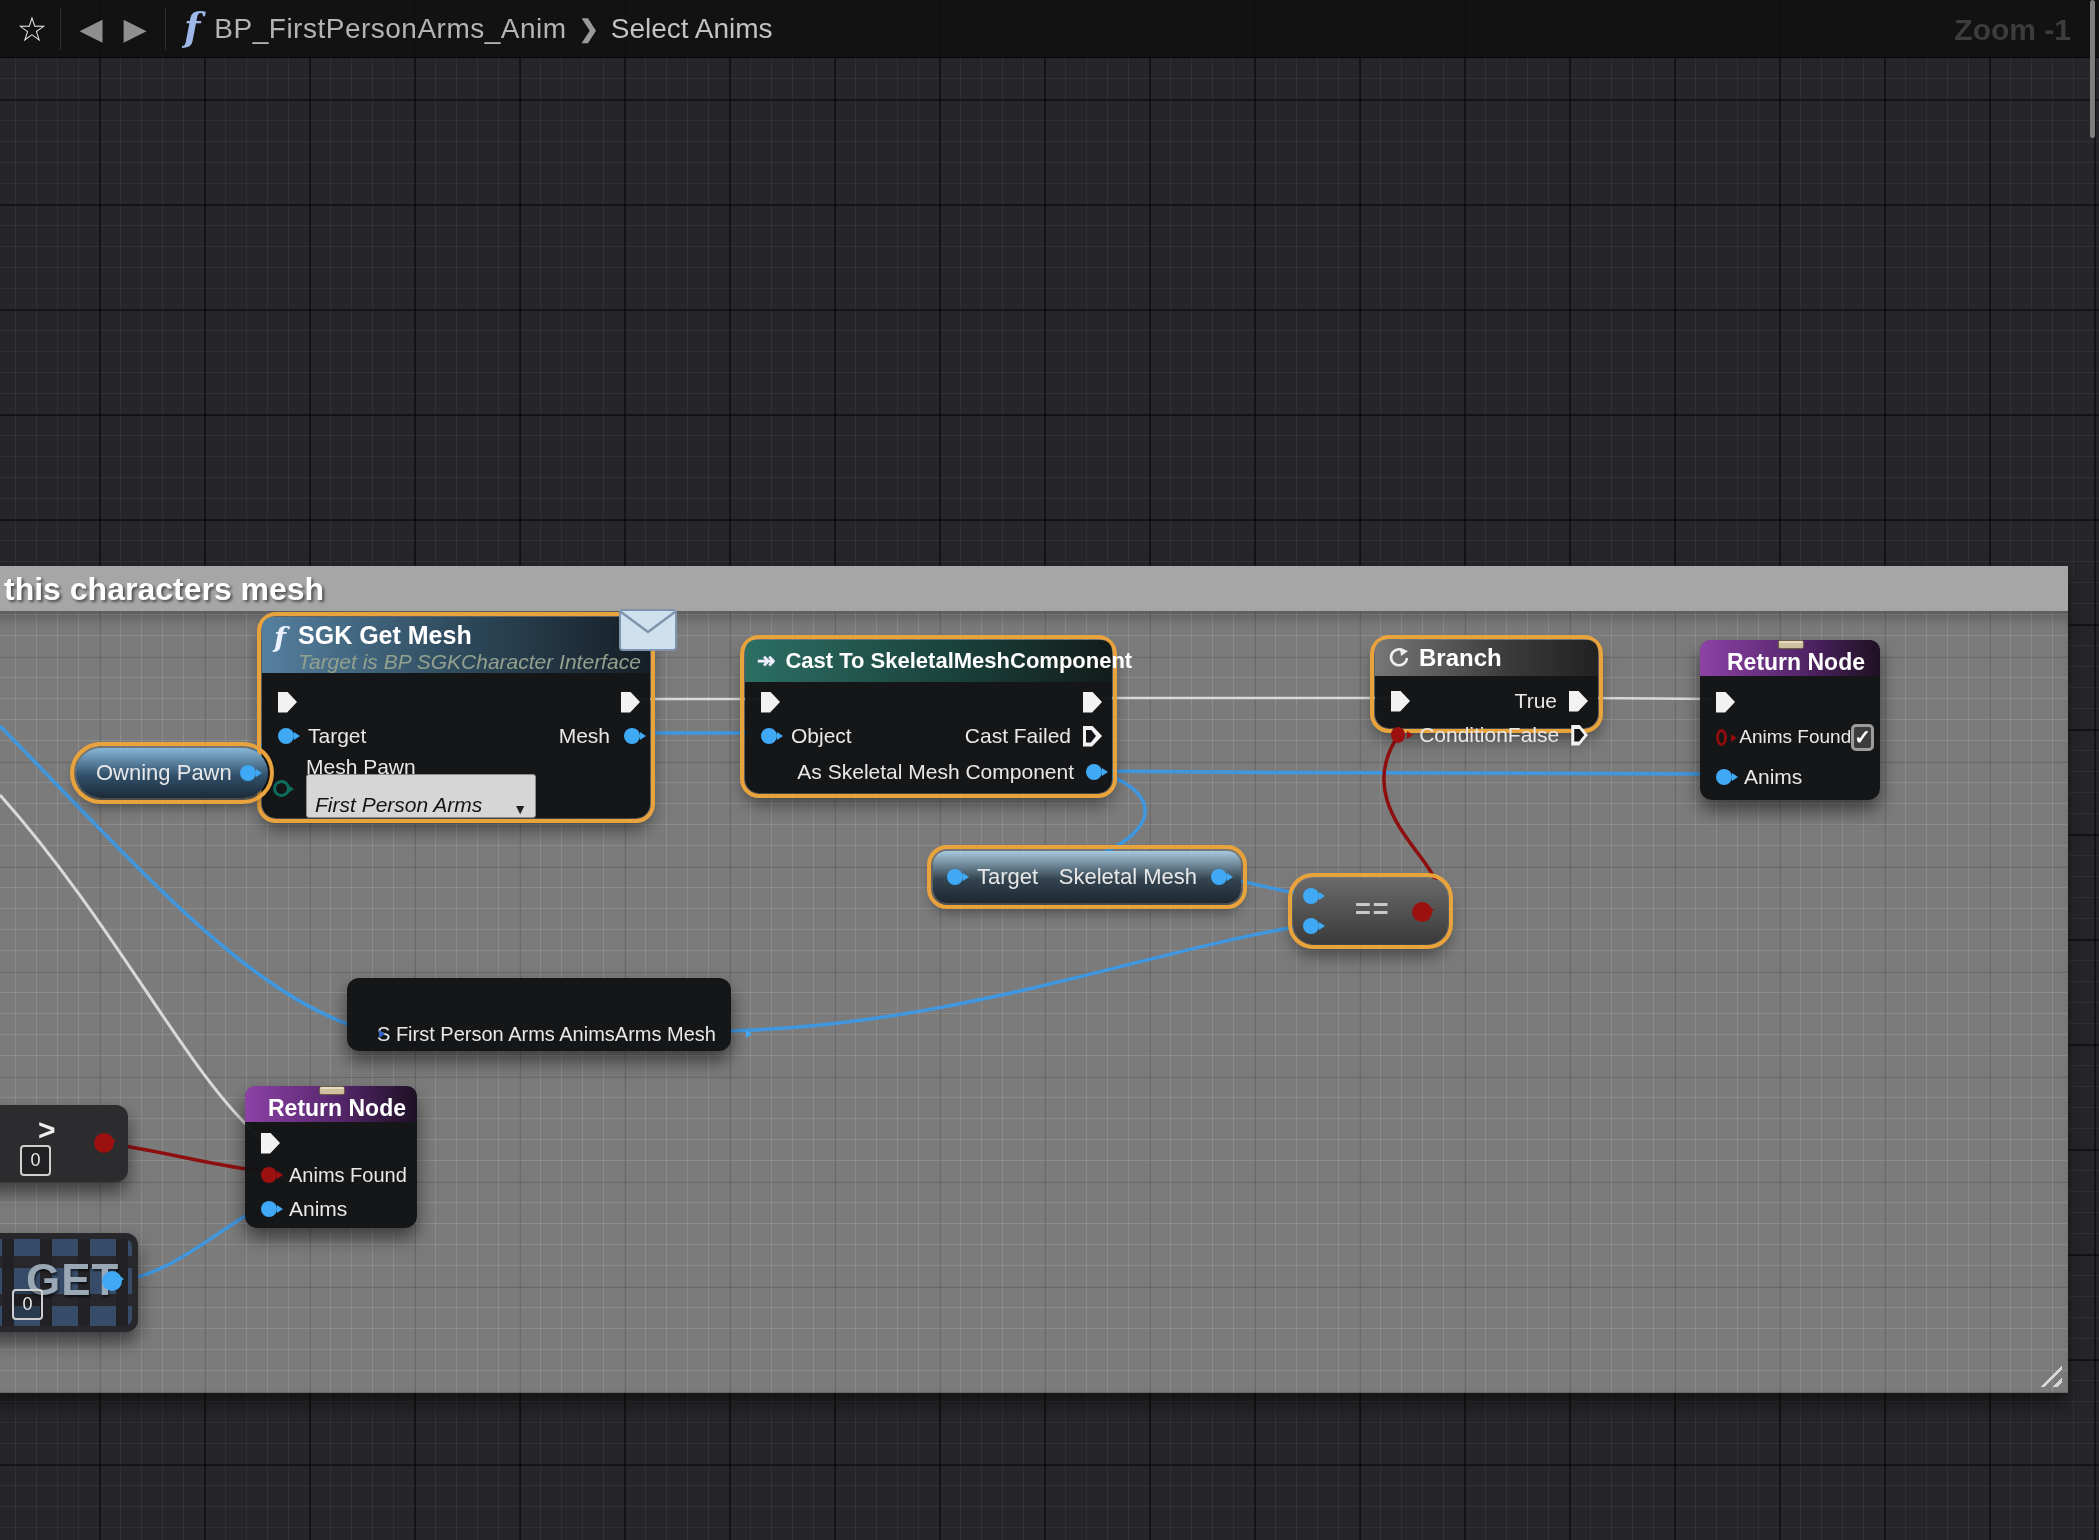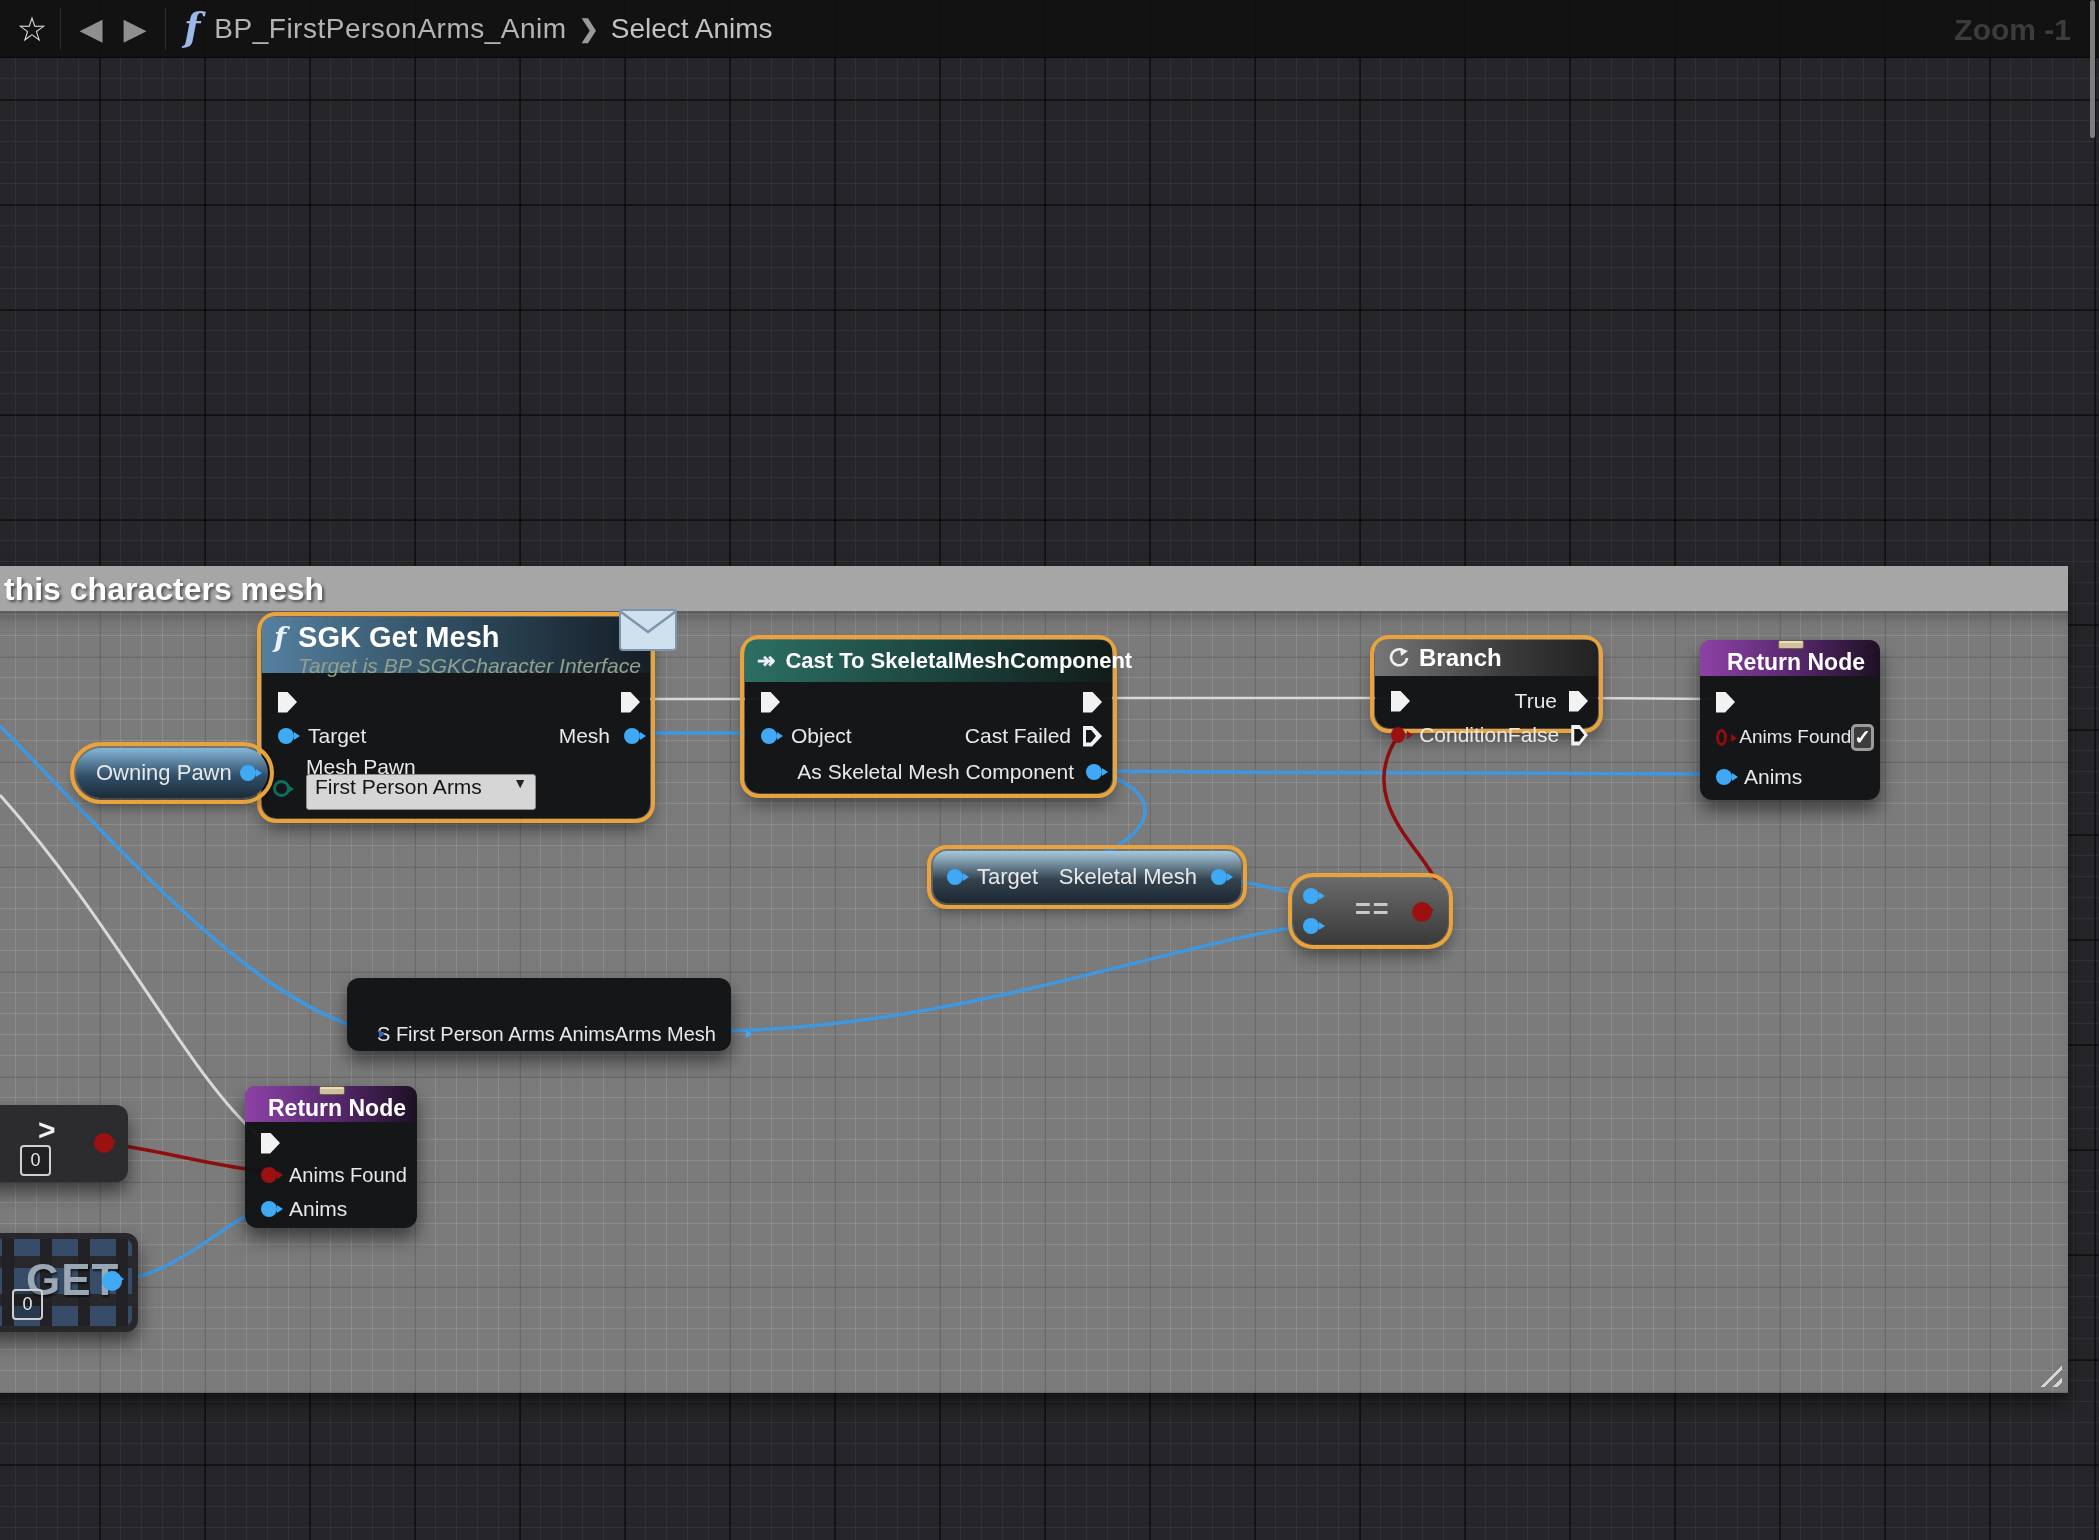--- a/index.html
+++ b/index.html
@@ -78,22 +78,22 @@
   .h-return{background:linear-gradient(to right,#8d42a6,#55266b 55%,rgba(30,16,36,.95));flex-direction:column;}
   .h-break{background:linear-gradient(to right,#2f66a8,#1b3f6e 55%,rgba(14,24,40,.95));}
   .fglyph{font-family:"DejaVu Serif",serif;font-style:italic;font-weight:bold;color:#eaf2ff;}
   .subt{font-style:italic;color:#93a08e;font-size:21px;}
   
   .pill{position:absolute;border-radius:26px;z-index:10;display:flex;align-items:center;
     background:linear-gradient(#86b7d8,#31506a 55%,#1c2b38);box-shadow:0 8px 14px rgba(0,0,0,.45);}
   .pill.sel{outline:4px solid #e9a33c;outline-offset:2px;}
   .pill .plabel{font-size:22px;}
   
-  .dropdown{position:absolute;display:flex;align-items:flex-start;background:#d6d6d6;border:1px solid #8d8d8d;
-    border-radius:3px;color:#141414;font-size:21px;padding:0 8px;box-sizing:border-box;height:36px;}
+  .dropdown{position:absolute;display:flex;align-items:flex-end;background:#d6d6d6;border:1px solid #8d8d8d;
+    border-radius:3px;color:#141414;font-size:21px;padding:0 8px;box-sizing:border-box;height:44px;font-style:italic;}
   .dropdown .caret{margin-left:auto;font-size:14px;color:#222;}
   
   .checkbox{width:27px;height:27px;border:3px solid #9c9c9c;border-radius:5px;background:#3c3c3c;
     color:#fff;font-size:20px;font-weight:bold;display:flex;align-items:center;justify-content:center;box-sizing:border-box;}
   
   .idxbox{position:absolute;width:27px;height:27px;border:2px solid #cfcfcf;border-radius:4px;color:#e8e8e8;
     font-size:18px;display:flex;align-items:center;justify-content:center;background:rgba(0,0,0,.25);}
   .gettiles{position:absolute;inset:6px;border-radius:8px;
     background-image:
       repeating-linear-gradient(90deg, rgba(42,42,46,0) 0 26px, #222226 26px 38px),
@@ -131,21 +131,21 @@
     <path d="M114,1281 C170,1278 218,1228 263,1206" stroke="#3f97e0" stroke-width="3.5" fill="none"></path>
 
     <path d="M104,1143 C160,1150 212,1166 263,1171" stroke="#8e0f0f" stroke-width="3.5" fill="none"></path>
     <path d="M1400,733 C1338,820 1478,878 1426,906" stroke="#8e0f0f" stroke-width="3.5" fill="none"></path>
   </svg>
 
   <div class="node sel" style="left:262px;top:617px;width:388px;height:201px;">
     <div class="nhead h-func" style="height:56px;align-items:flex-start;padding-top:4px;">
       <span class="fglyph" style="font-size:28px;margin-right:12px;">f</span>
       <span>
-        <div class="ntitle" style="font-size:29px;">SGK Get Mesh</div>
+        <div class="ntitle" style="font-size:25px;">SGK Get Mesh</div>
         <div class="subt">Target is BP SGKCharacter Interface</div>
       </span>
     </div>
     <div class="nrow" style="top:72px;">
       <span class="epin"></span>
       <span class="grow"></span>
       <span class="epin"></span>
     </div>
     <div class="nrow" style="top:106px;">
       <span class="dpin c-blue"></span>

